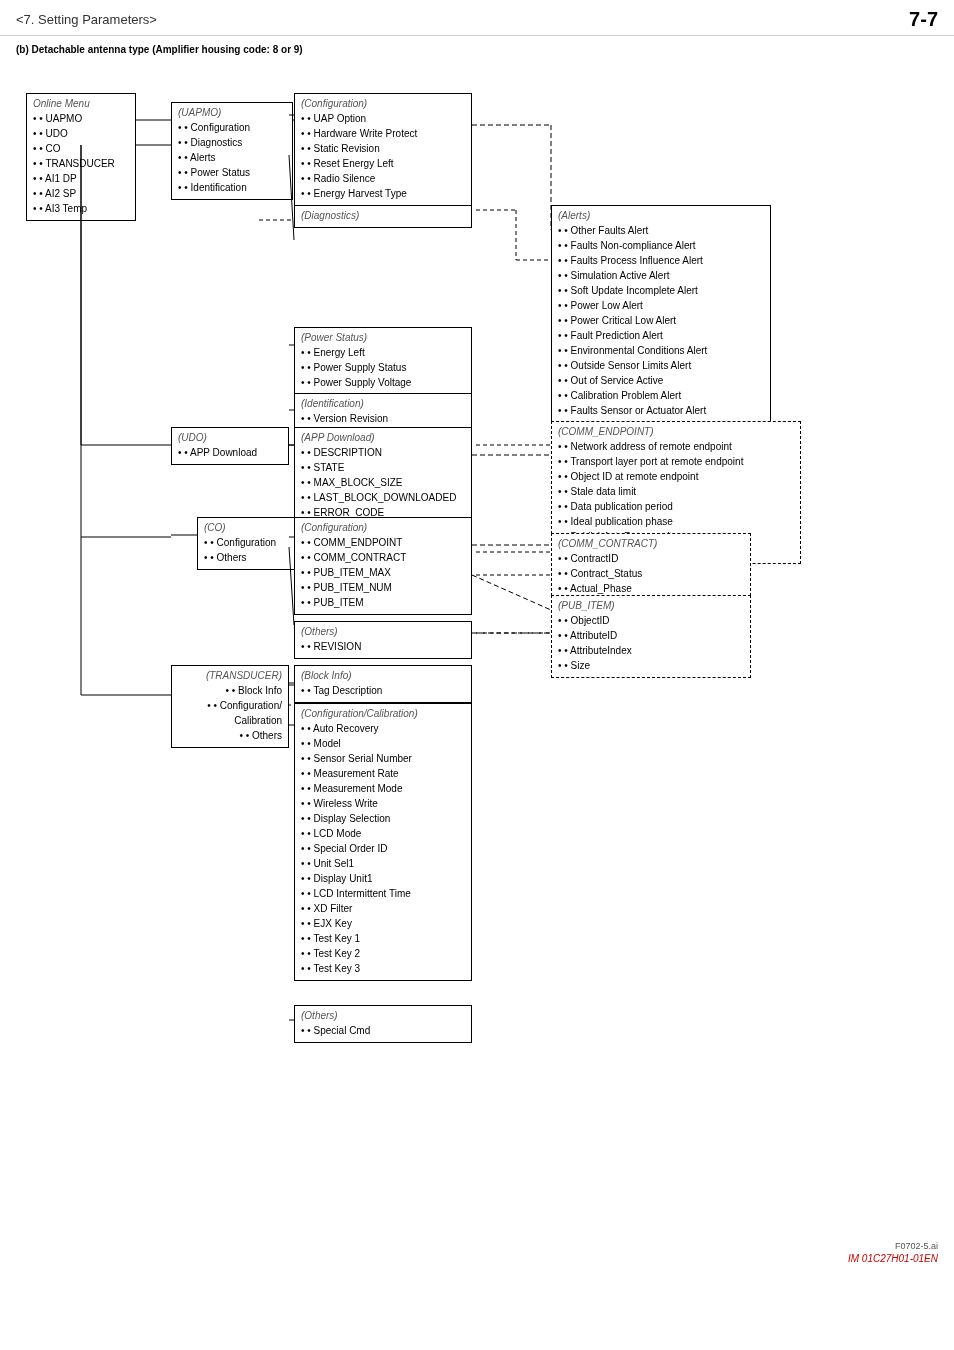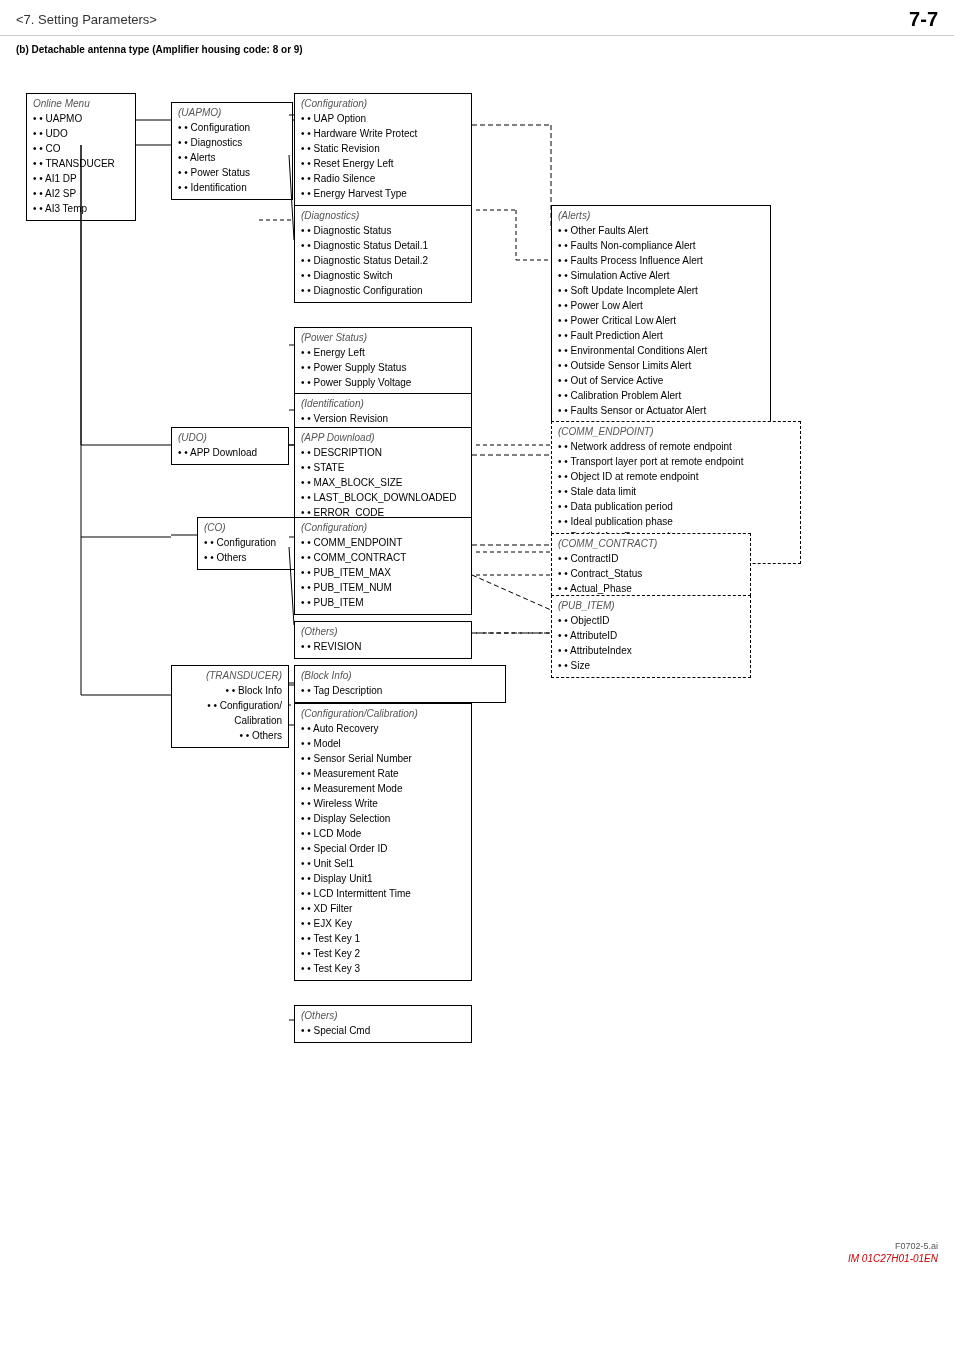--- a/index.html
+++ b/index.html
@@ -169,27 +169,20 @@
         <li>• Hardware Write Protect</li>
         <li>• Static Revision</li>
         <li>• Reset Energy Left</li>
         <li>• Radio Silence</li>
         <li>• Energy Harvest Type</li>
       </ul>
     </div>
 
     <div class="box" style="left:278px; top:140px; width:178px;">
       <div class="box-label">(Diagnostics)</div>
-      <ul>
-        <li>• Diagnostic Status</li>
-        <li>• Diagnostic Status Detail.1</li>
-        <li>• Diagnostic Status Detail.2</li>
-        <li>• Diagnostic Switch</li>
-        <li>• Diagnostic Configuration</li>
-      </ul>
     </div>
 
     <div class="box" style="left:535px; top:140px; width:220px;">
       <div class="box-label">(Alerts)</div>
       <ul>
         <li>• Other Faults Alert</li>
         <li>• Faults Non-compliance Alert</li>
         <li>• Faults Process Influence Alert</li>
         <li>• Simulation Active Alert</li>
         <li>• Soft Update Incomplete Alert</li>
@@ -303,21 +296,21 @@
 
     <div class="box" style="left:155px; top:600px; width:118px;text-align:right;">
       <div class="box-label">(TRANSDUCER)</div>
       <ul>
         <li>• Block Info</li>
         <li>• Configuration/<br>&nbsp;&nbsp;Calibration</li>
         <li>• Others</li>
       </ul>
     </div>
 
-    <div class="box" style="left:278px; top:600px; width:212px;">
+    <div class="box" style="left:278px; top:600px; width:178px;">
       <div class="box-label">(Block Info)</div>
       <ul>
         <li>• Tag Description</li>
       </ul>
     </div>
 
     <div class="box" style="left:278px; top:638px; width:178px;">
       <div class="box-label">(Configuration/Calibration)</div>
       <ul>
         <li>• Auto Recovery</li>

